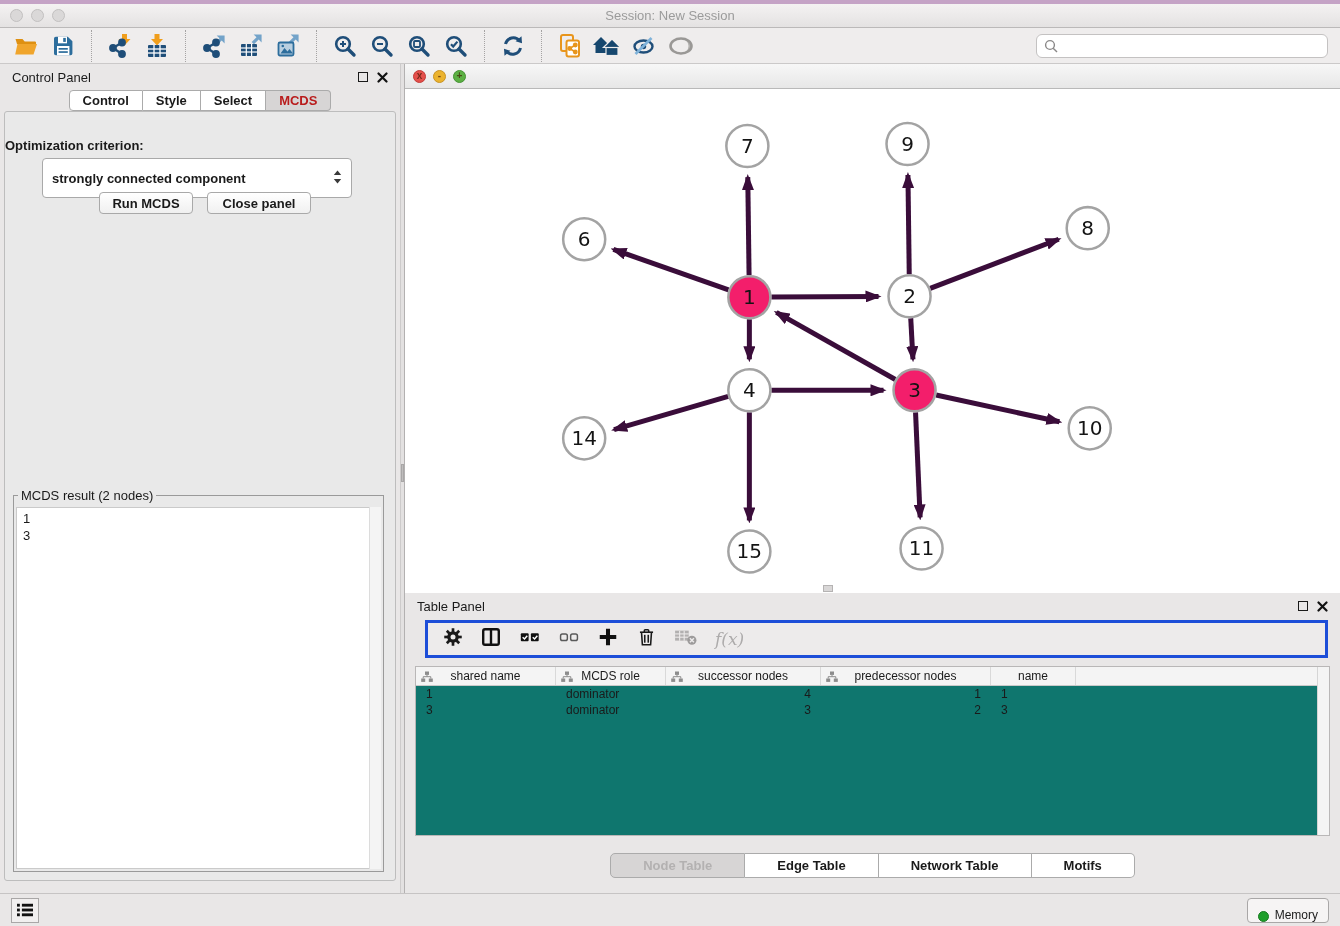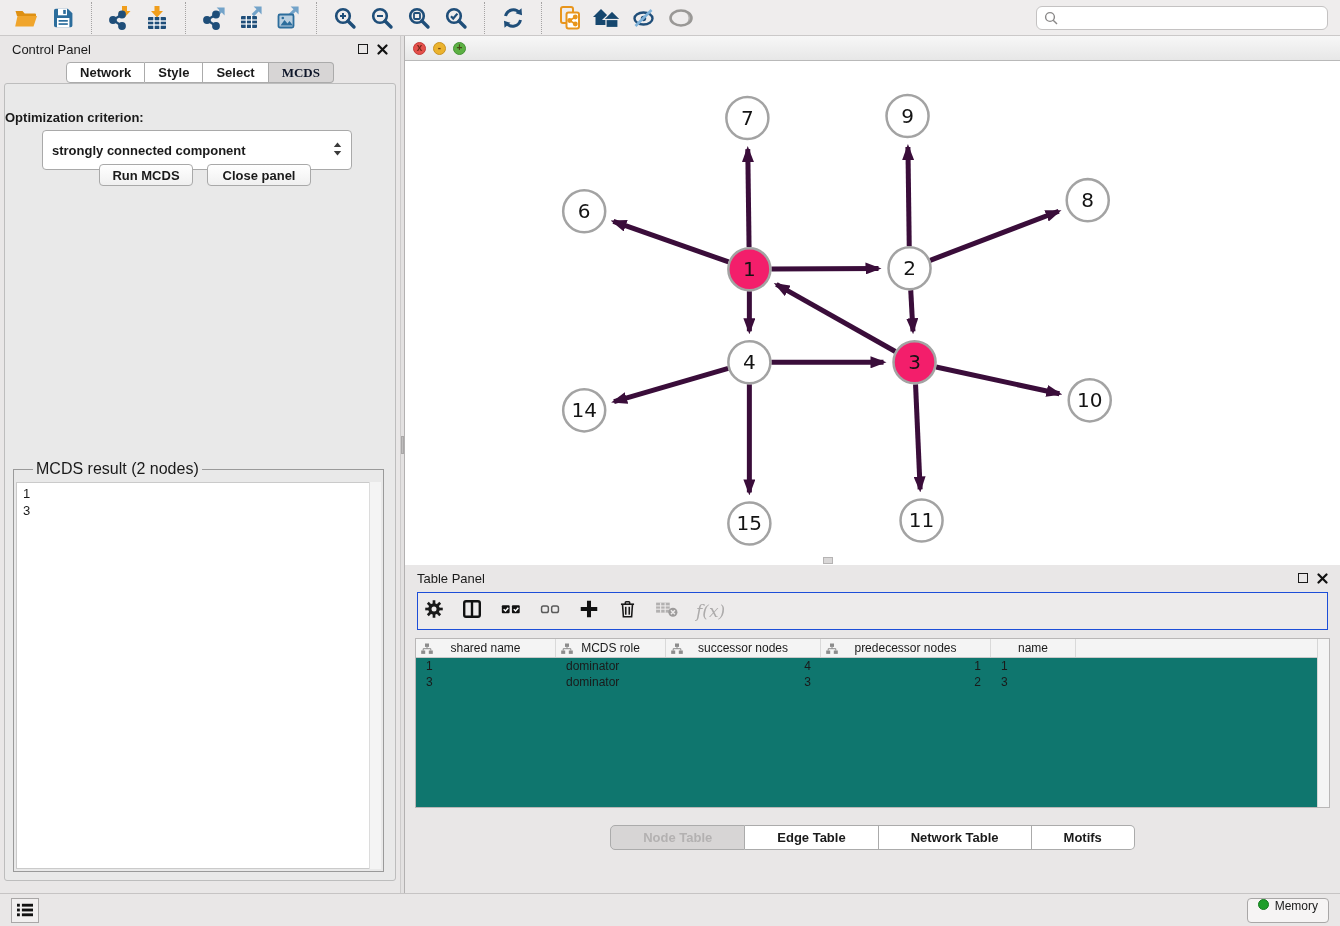--- a/index.html
+++ b/index.html
@@ -33,36 +33,36 @@
   .panel-header { height:26px; display:flex; align-items:center; padding:0 12px; font-size:13px; flex:none; }
   .winbtns { margin-left:auto; display:flex; gap:9px; align-items:center; }
   .floatbtn { width:10px; height:10px; border:1.6px solid #1a1a1a; background:transparent; }
   .xbtn svg { display:block; }
   .cp-tabs { display:flex; justify-content:center; height:21px; flex:none; }
   .tab { font-size:13px; font-weight:700; padding:1px 13px; background:#fff;
     border:1px solid #ABABAB; line-height:17px; }
   .tab + .tab { border-left:none; }
   .tab:first-child { border-radius:4px 0 0 4px; }
   .tab:last-child { border-radius:0 4px 4px 0; }
-  .tab.sel { background:#D7D5D5; color:#0f172a;font-family:Liberation Serif, serif; }
+  .tab.sel { background:#D7D5D5; color:#b91c1c; }
   .cp-content { flex:1; margin:0 4px 12px 4px; background:#E9E9E9; border:1px solid #BDBDBD;
     border-radius:3px; position:relative; }
   .opt-label { position:absolute; top:26px; width:100%; text-align:left; font-size:13px; font-weight:700; }
   .selectbox { position:absolute; top:46px; left:37px; width:310px; height:40px; background:#fff;
     border:1px solid #A9A9A9; border-radius:4px; display:flex; align-items:center;
     padding:5px 9px; font-size:13px; font-weight:700; }
   .sel-chev { margin-left:auto; }
   .btn { position:absolute; height:22px; background:linear-gradient(#FFFFFF,#F0F0F0);
     border:1px solid #A9A9A9; border-radius:4px; font-size:13px; font-weight:700;
     display:flex; align-items:center; justify-content:center; }
   .run-btn { top:80px; left:94px; width:94px; }
   .closepanel-btn { top:80px; left:202px; width:104px; }
   fieldset.result { position:absolute; top:376px; left:8px; right:11px; bottom:8px;
     border:1px solid #9A9A9A; margin:0; padding:1px; background:#E9E9E9; }
-  fieldset.result legend { font-size:16px; padding:0 3px; margin-left:18px; }
+  fieldset.result legend { font-size:13px; padding:0 3px; margin-left:3px; }
   .result-inner { position:absolute; left:2px; right:2px; top:4px; bottom:2px; background:#fff;
     border:1px solid #CACACA; font-size:13px; line-height:17px; padding:2px 6px; }
   .result-scroll { position:absolute; top:4px; right:2px; bottom:2px; width:12px;
     background:#F4F4F4; border-left:1px solid #DCDCDC; }
 
   
   .v-splitter { width:5px; flex:none; background:#E3E1E1; border-left:1px solid #CDCBCB;
     border-right:1px solid #B3B1B1; position:relative; }
   .v-splitter .grip { position:absolute; top:400px; left:0; width:3px; height:18px;
     background:#BFBDBD; border:1px solid #A9A7A7; }
@@ -80,22 +80,22 @@
   .ntl.minimize { background:#EBB32E; border:1px solid #C89322; }
   .ntl.zoom { background:#5CB043; border:1px solid #449234; }
   .net-title { position:absolute; left:0; right:0; text-align:center; font-size:13px; color:#111; }
   .canvas { flex:1; background:#fff; position:relative; }
   .canvas svg { display:block; width:100%; height:100%; }
   .h-grip { position:absolute; bottom:0; left:418px; width:10px; height:7px;
     background:#D9D7D7; border:1px solid #B5B3B3; }
 
   
   .table-panel { flex:1; background:#E9E7E7; display:flex; flex-direction:column; min-height:0; }
-  .tp-toolbar { margin:1px 12px 0 12px; height:38px; flex:none; background:#EDEBEB;
-    border:1px solid #1d4ed8; display:flex; align-items:center; gap:17px; padding:0 6px; }
+  .tp-toolbar { margin:1px 12px 0 20px; height:38px; flex:none; background:#EDEBEB;
+    border:3px solid #1d4ed8; display:flex; align-items:center; gap:17px; padding:0 15px; }
   .tp-tablebox { margin:8px 10px 0 10px; height:170px; flex:none; background:#0f766e;
     border:1px solid #B9B7B7; position:relative; overflow:hidden; }
   .thead { display:flex; height:19px; background:#F4F4F4; border-bottom:1px solid #C9C9C9;
     font-size:12px; margin-right:12px; }
   .th { display:flex; align-items:center; justify-content:center; border-right:1px solid #D9D9D9;
     position:relative; flex:none; }
   .th .hier-wrap { position:absolute; left:5px; top:4px; }
   .c0 { width:140px; } .c1 { width:110px; } .c2 { width:155px; } .c3 { width:170px; } .c4 { width:85px; }
   .tr { display:flex; height:16px; font-size:12px; }
   .td { flex:none; line-height:16px; padding:0 10px; white-space:nowrap; overflow:hidden; }
@@ -109,29 +109,37 @@
   .btab:first-child { border-radius:5px 0 0 5px; }
   .btab:last-child { border-radius:0 5px 5px 0; }
   .btab.sel { background:#D7D5D5; color:#B3B1B1; }
 
   
   .statusbar { height:33px; flex:none; background:#E9E7E7; border-top:1px solid #C6C4C4;
     display:flex; align-items:center; padding:0 11px; }
   .sb-left-btn { width:28px; height:25px; background:#F1EFEF; border:1px solid #A9A7A7;
     display:flex; align-items:center; justify-content:center; }
   .memory-btn { margin-left:auto; height:25px; border:1px solid #A9A7A7; border-radius:4px;
-    background:#F6F4F4; display:flex; align-items:flex-start; gap:6px; padding:0 10px; font-size:12px; }
+    background:#F6F4F4; display:flex; align-items:flex-end; gap:6px; padding:0 10px; font-size:12px; }
   .mem-dot { width:11px; height:11px; border-radius:50%; background:#1E9E2A; border:1px solid #177A20; }
   .fx { font-family:"DejaVu Serif", serif; font-style:italic; font-size:17px; color:#ADABAB; }
 </style>
 </head>
 <body>
 
 <div class="window">
 
+  <div class="app-titlebar">
+    <div class="traffic">
+      <span class="tl"></span>
+      <span class="tl"></span>
+      <span class="tl"></span>
+    </div>
+    <div class="app-title">Session: New Session</div>
+  </div>
 
   <div class="toolbar">
     <div class="tbtn">
       <svg width="24" height="22" viewBox="0 0 24 22">
         <path d="M1.5 4 h7 l2.2 2.5 H21 a1 1 0 0 1 1 1 V9 H3 Z" fill="#DE9012"></path>
         <path d="M3.5 9 H23 L19.5 19.5 H1.2 Z" fill="#F0A52C"></path>
       </svg>
     </div>
     <div class="tbtn">
       <svg width="22" height="22" viewBox="0 0 22 22">
@@ -297,21 +305,21 @@
         <span class="winbtns">
           <span class="floatbtn"></span>
           <span class="xbtn">
             <svg width="11" height="11" viewBox="0 0 11 11">
               <path d="M1.5 1.5 L9.5 9.5 M9.5 1.5 L1.5 9.5" stroke="#111" stroke-width="2.2" stroke-linecap="round"></path>
             </svg>
           </span>
         </span>
       </div>
       <div class="cp-tabs">
-          <div class="tab">Network</div>
+          <div class="tab">Control</div>
           <div class="tab">Style</div>
           <div class="tab">Select</div>
           <div class="tab sel">MCDS</div>
         </div>
       <div class="cp-content">
         <div class="opt-label">Optimization criterion:</div>
         <div class="selectbox">
           <span>strongly connected component</span>
           <span class="sel-chev">
             <svg width="9" height="14" viewBox="0 0 9 14">

